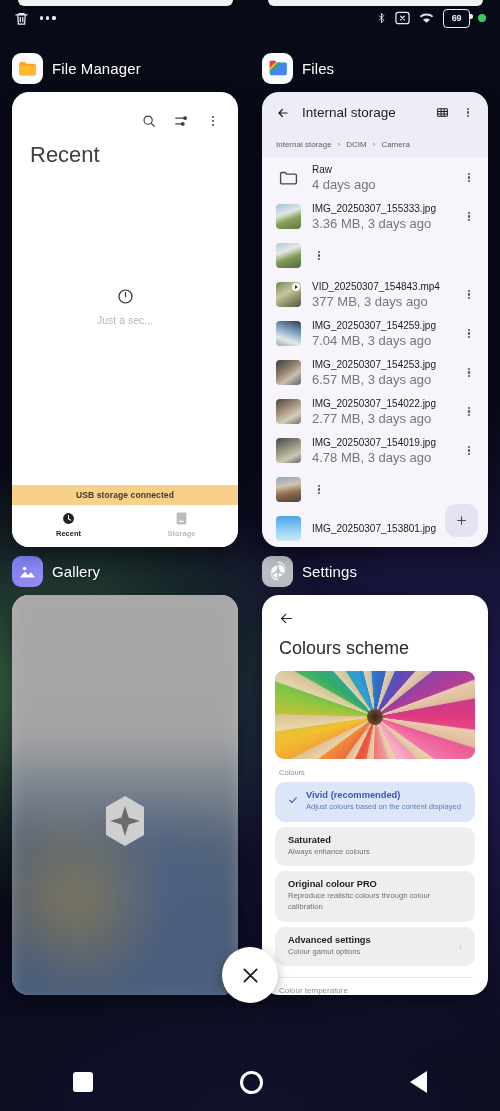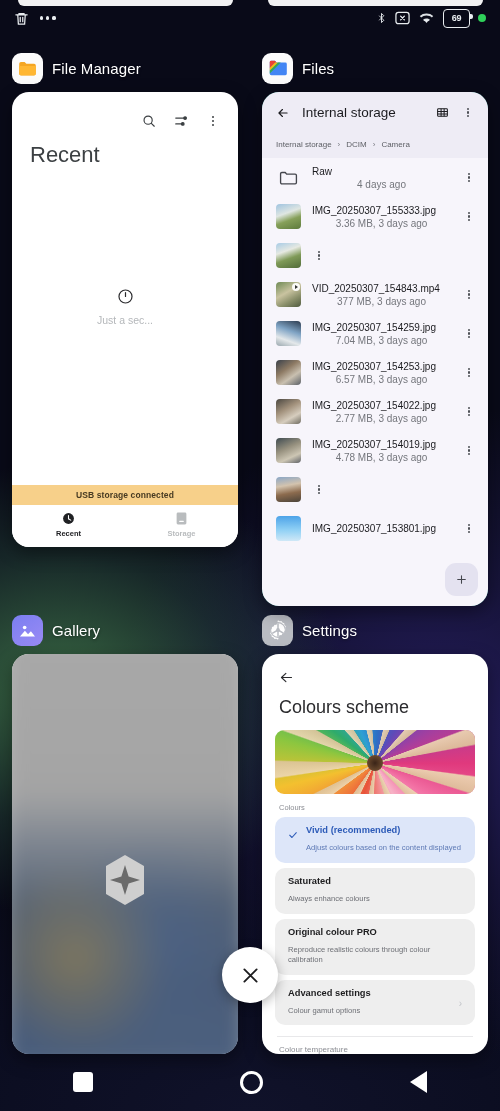--- a/index.html
+++ b/index.html
@@ -67,32 +67,32 @@
     background: #f7d08a; color: #473a22; font-size: 8.5px; font-weight: 700;
     text-align: center; padding: 5px 0; letter-spacing: 0.1px;
   }
   .fm-nav { display: flex; background: #fff; padding: 7px 0 9px; }
   .fm-tab { flex: 1; display: flex; flex-direction: column; align-items: center; gap: 4px; }
   .fm-tab span { font-size: 7.5px; font-weight: 700; }
   .fm-tab.on span { color: #202124; }
   .fm-tab.off span { color: #b9bcbe; }
 
   
-  .gf { height: 514px; display: flex; flex-direction: column; background: #0f766e; }
+  .gf { height: 455px; display: flex; flex-direction: column; background: #0f766e; }
   .gf-appbar { display: flex; align-items: center; gap: 12px; padding: 13px 13px 13px 14px; background: #eeecf5; }
   .gf-appbar-title { font-size: 13.5px; color: #1b1b1f; flex: 1; }
   .gf-crumbs { display: flex; align-items: center; gap: 6px; padding: 7px 14px 9px; background: #eeecf5; font-size: 8px; color: #5e6066; }
   .gf-crumbs .chev { color: #7a7c83; font-size: 8px; }
   .gf-list { flex: 1; overflow: hidden; background: #f7f5fb; }
   .gf-row { display: flex; align-items: center; gap: 11px; padding: 6px 12px 6px 14px; height: 39px; }
   .gf-thumb { width: 25px; height: 25px; border-radius: 4px; flex: 0 0 auto; position: relative; overflow: hidden; }
   .gf-folder { width: 25px; height: 25px; flex: 0 0 auto; display: flex; align-items: center; justify-content: center; }
   .gf-meta { flex: 1; min-width: 0; }
   .gf-name { font-size: 10px; color: #1b1b1f; white-space: nowrap; overflow: hidden; text-overflow: clip; }
-  .gf-sub { font-size: 10px; color: #74767c; margin-top: 2px; text-align: center; }
+  .gf-sub { font-size: 13px; color: #74767c; margin-top: 2px; }
   .gf-kebab { width: 14px; display: flex; flex-direction: column; gap: 1.8px; align-items: center; flex: 0 0 auto; }
   .gf-kebab i { width: 2.1px; height: 2.1px; border-radius: 50%; background: #4d4f55; display: block; }
   .gf-fab {
     position: absolute; right: 10px; bottom: 10px;
     width: 33px; height: 33px; border-radius: 11px; background: #e4e2f0;
     display: flex; align-items: center; justify-content: center;
   }
   .playbadge { position: absolute; top: 1px; right: 1px; width: 8px; height: 8px; border-radius: 50%;
                background: rgba(255,255,255,0.92); display: flex; align-items: center; justify-content: center; }
   .playbadge::after { content: ''; border-left: 3px solid #333; border-top: 2px solid transparent; border-bottom: 2px solid transparent; margin-left: 1px; }
@@ -138,21 +138,21 @@
   }
   .st-sectionlabel { font-size: 7.5px; color: #8b8d93; padding: 9px 4px 5px 17px; }
   .st-opt {
     margin: 0 13px 5px; border-radius: 10px; background: #eeeeee;
     padding: 8px 11px 9px 13px; display: flex; gap: 8px; align-items: flex-start; position: relative;
   }
   .st-opt.sel { background: #dde6f9; }
   .st-opt .check { flex: 0 0 auto; margin-top: 1px; }
   .st-opt-name { font-size: 9.3px; font-weight: 700; color: #1d1d1f; }
   .st-opt.sel .st-opt-name { color: #2d5bb8; }
-  .st-opt-desc { font-size: 7.6px; color: #6d6f75; margin-top: 8px; line-height: 1.4; }
+  .st-opt-desc { font-size: 7.6px; color: #6d6f75; margin-top: 2px; line-height: 1.4; }
   .st-opt.sel .st-opt-desc { color: #5d79b5; }
   .st-opt .arrow { position: absolute; right: 13px; top: 50%; transform: translateY(-50%); color: #c3c5ca; font-size: 10px; }
   .st-divider { height: 1px; background: #e8e8ea; margin: 6px 15px 0; }
   .st-footlabel { font-size: 8px; color: #8b8d93; padding: 8px 0 0 17px; }
 
   
   .closeall {
     position: absolute; left: 222px; top: 947px; width: 56px; height: 56px;
     border-radius: 50%; background: #ffffff;
     display: flex; align-items: center; justify-content: center;

